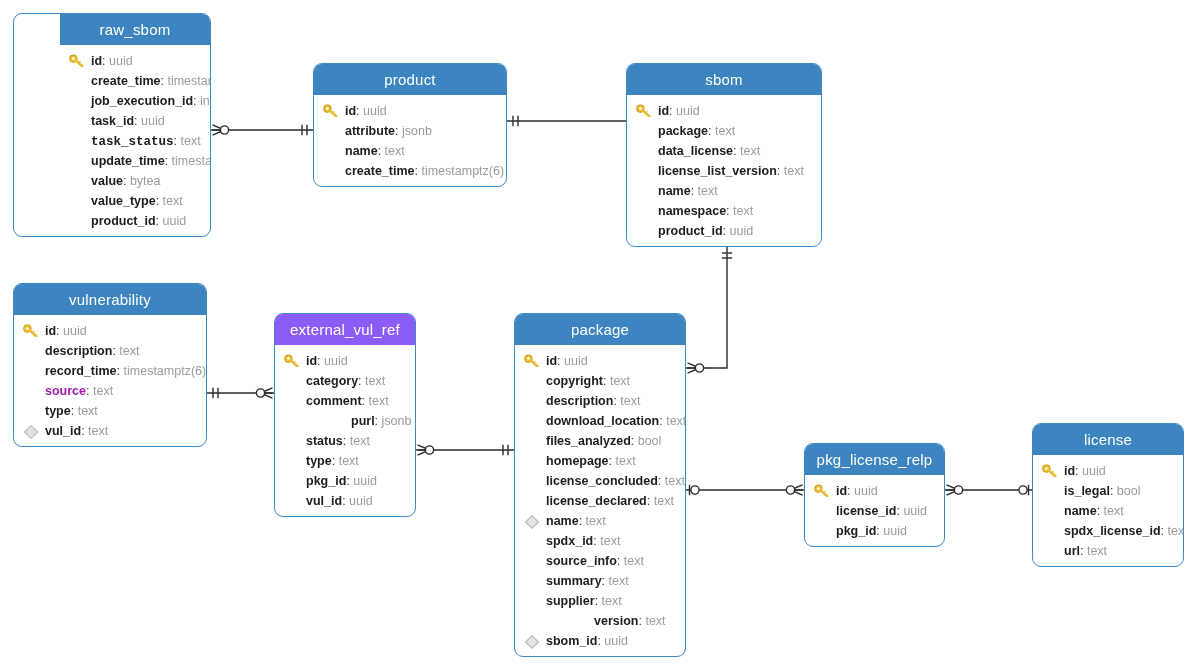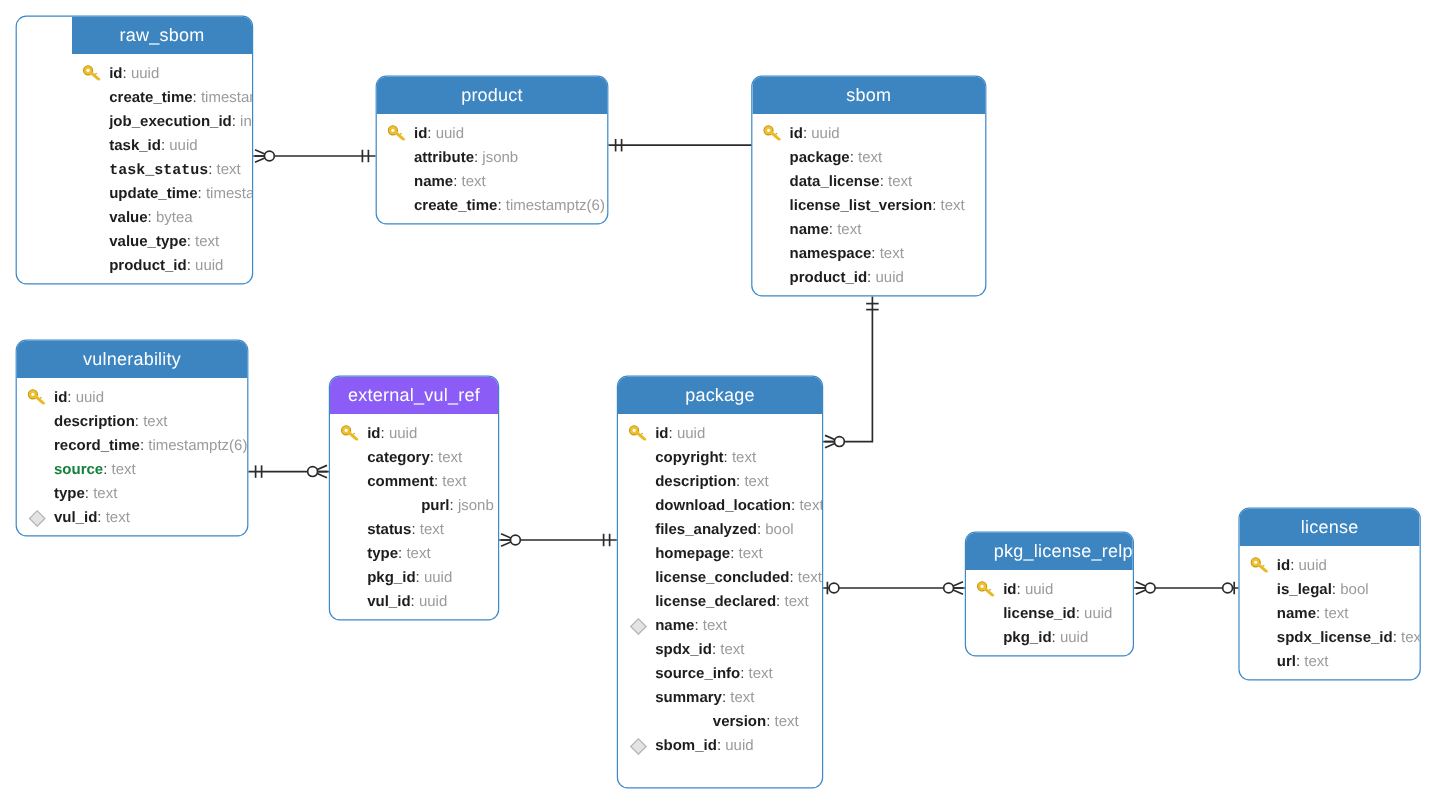--- a/index.html
+++ b/index.html
@@ -257,21 +257,21 @@
             <svg width="15" height="13" viewBox="0 0 15 13">
               <circle cx="4.4" cy="4.6" r="3.8" fill="#f0c030" stroke="#c59a16" stroke-width="1"></circle>
               <circle cx="4.4" cy="4.6" r="1.3" fill="#ffffff"></circle>
               <path d="M6.9 6.6 L13.3 12.2" stroke="#f0c030" stroke-width="2.6" stroke-linecap="round"></path>
               <path d="M6.9 6.6 L13.3 12.2" stroke="#c59a16" stroke-width="0.7" fill="none" opacity="0.55"></path>
               <path d="M10.2 8.0 L11.6 7.0" stroke="#c59a16" stroke-width="0.9"></path>
             </svg>
           </span><span class="fname" style="color: rgb(29, 29, 29);">id</span><span>: </span><span class="ftype" style="color: rgb(155, 155, 155);">uuid</span></div>
         <div class="field"><span class="fname" style="color: rgb(29, 29, 29);">description</span><span>: </span><span class="ftype" style="color: rgb(155, 155, 155);">text</span></div>
         <div class="field"><span class="fname" style="color: rgb(29, 29, 29);">record_time</span><span>: </span><span class="ftype" style="color: rgb(155, 155, 155);">timestamptz(6)</span></div>
-        <div class="field"><span class="fname" style="color: #15803d;">source</span><span>: </span><span class="ftype" style="color: rgb(155, 155, 155);">text</span></div>
+        <div class="field"><span class="fname" style="color: #a21caf;">source</span><span>: </span><span class="ftype" style="color: rgb(155, 155, 155);">text</span></div>
         <div class="field"><span class="fname" style="color: rgb(29, 29, 29);">type</span><span>: </span><span class="ftype" style="color: rgb(155, 155, 155);">text</span></div>
         <div class="field"><span class="diamond" style="background: rgb(227, 227, 227);"></span><span class="fname" style="color: rgb(29, 29, 29);">vul_id</span><span>: </span><span class="ftype" style="color: rgb(155, 155, 155);">text</span></div>
       </div>
     </div>
     <div class="entity" style="left: 274px; top: 313px; width: 142px; height: 204px; border-color: rgb(60, 136, 200);">
       <div class="entity-header" style="background: #8b5cf6;">external_vul_ref</div>
       <div class="entity-body">
         <div class="field"><span class="marker">
             <svg width="15" height="13" viewBox="0 0 15 13">
               <circle cx="4.4" cy="4.6" r="3.8" fill="#f0c030" stroke="#c59a16" stroke-width="1"></circle>
@@ -306,26 +306,27 @@
         <div class="field"><span class="fname" style="color: rgb(29, 29, 29);">description</span><span>: </span><span class="ftype" style="color: rgb(155, 155, 155);">text</span></div>
         <div class="field"><span class="fname" style="color: rgb(29, 29, 29);">download_location</span><span>: </span><span class="ftype" style="color: rgb(155, 155, 155);">text</span></div>
         <div class="field"><span class="fname" style="color: rgb(29, 29, 29);">files_analyzed</span><span>: </span><span class="ftype" style="color: rgb(155, 155, 155);">bool</span></div>
         <div class="field"><span class="fname" style="color: rgb(29, 29, 29);">homepage</span><span>: </span><span class="ftype" style="color: rgb(155, 155, 155);">text</span></div>
         <div class="field"><span class="fname" style="color: rgb(29, 29, 29);">license_concluded</span><span>: </span><span class="ftype" style="color: rgb(155, 155, 155);">text</span></div>
         <div class="field"><span class="fname" style="color: rgb(29, 29, 29);">license_declared</span><span>: </span><span class="ftype" style="color: rgb(155, 155, 155);">text</span></div>
         <div class="field"><span class="diamond" style="background: rgb(227, 227, 227);"></span><span class="fname" style="color: rgb(29, 29, 29);">name</span><span>: </span><span class="ftype" style="color: rgb(155, 155, 155);">text</span></div>
         <div class="field"><span class="fname" style="color: rgb(29, 29, 29);">spdx_id</span><span>: </span><span class="ftype" style="color: rgb(155, 155, 155);">text</span></div>
         <div class="field"><span class="fname" style="color: rgb(29, 29, 29);">source_info</span><span>: </span><span class="ftype" style="color: rgb(155, 155, 155);">text</span></div>
         <div class="field"><span class="fname" style="color: rgb(29, 29, 29);">summary</span><span>: </span><span class="ftype" style="color: rgb(155, 155, 155);">text</span></div>
+        <div class="field"><span class="fname" style="color: rgb(29, 29, 29);">supplier</span><span>: </span><span class="ftype" style="color: rgb(155, 155, 155);">text</span></div>
         <div class="field"><span class="fname" style="color: rgb(29, 29, 29); margin-left: 48px;">version</span><span>: </span><span class="ftype" style="color: rgb(155, 155, 155);">text</span></div>
         <div class="field"><span class="diamond" style="background: rgb(227, 227, 227);"></span><span class="fname" style="color: rgb(29, 29, 29);">sbom_id</span><span>: </span><span class="ftype" style="color: rgb(155, 155, 155);">uuid</span></div>
       </div>
     </div>
     <div class="entity" style="left: 804px; top: 443px; width: 141px; height: 104px; border-color: rgb(60, 136, 200);">
-      <div class="entity-header" style="background: rgb(61, 133, 192); text-align: right;">pkg_license_relp</div>
+      <div class="entity-header" style="background: rgb(61, 133, 192);">pkg_license_relp</div>
       <div class="entity-body">
         <div class="field"><span class="marker">
             <svg width="15" height="13" viewBox="0 0 15 13">
               <circle cx="4.4" cy="4.6" r="3.8" fill="#f0c030" stroke="#c59a16" stroke-width="1"></circle>
               <circle cx="4.4" cy="4.6" r="1.3" fill="#ffffff"></circle>
               <path d="M6.9 6.6 L13.3 12.2" stroke="#f0c030" stroke-width="2.6" stroke-linecap="round"></path>
               <path d="M6.9 6.6 L13.3 12.2" stroke="#c59a16" stroke-width="0.7" fill="none" opacity="0.55"></path>
               <path d="M10.2 8.0 L11.6 7.0" stroke="#c59a16" stroke-width="0.9"></path>
             </svg>
           </span><span class="fname" style="color: rgb(29, 29, 29);">id</span><span>: </span><span class="ftype" style="color: rgb(155, 155, 155);">uuid</span></div>

